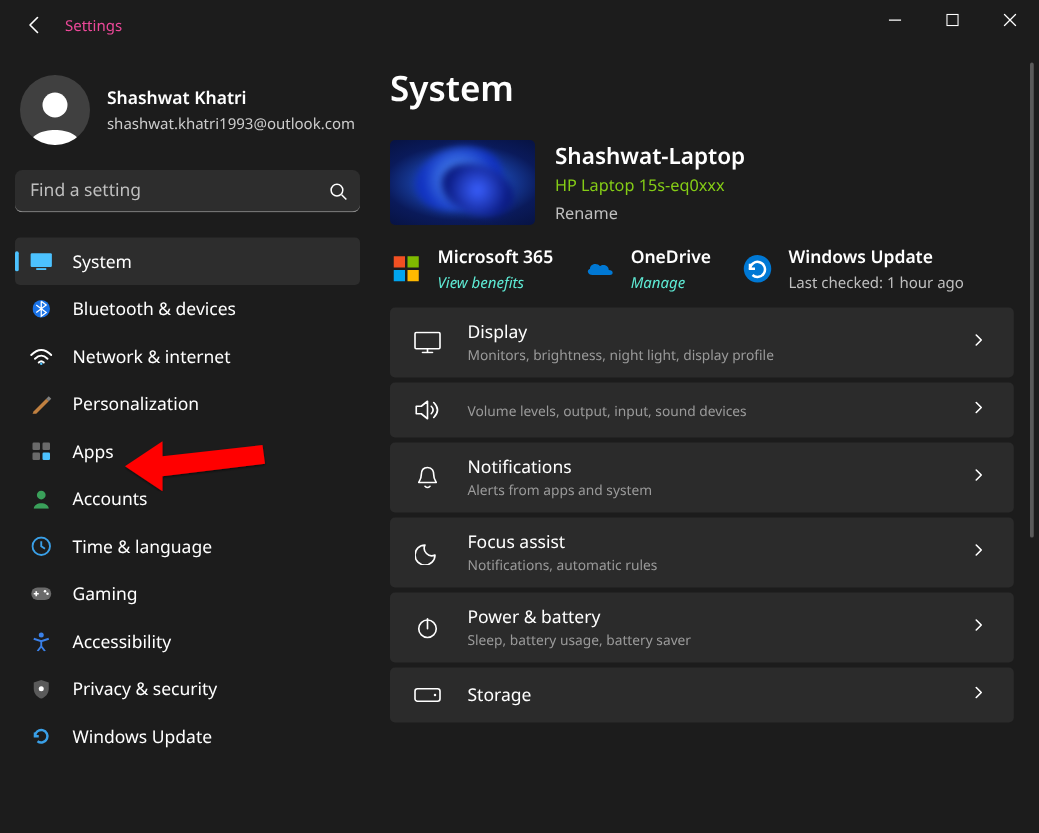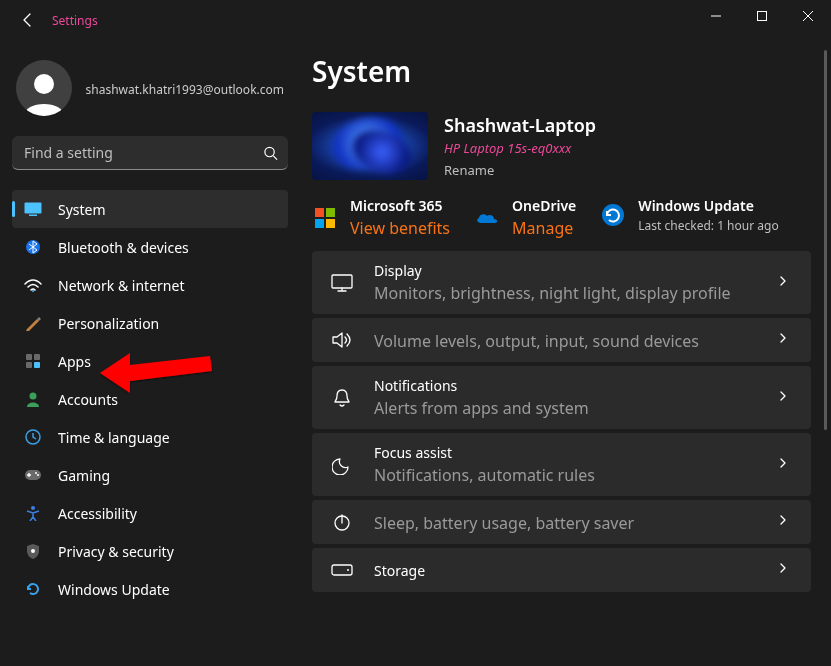--- a/index.html
+++ b/index.html
@@ -40,38 +40,38 @@
   
   .page-title { font-size: 28px; font-weight: 600; margin-bottom: 22px; }
   
   
   .device { display: flex; align-items: center; gap: 16px; margin-bottom: 16px; }
   .device-thumb { width: 116px; height: 68px; border-radius: 4px; background: radial-gradient(120% 100% at 50% 50%, #2a6fff 0%, #0a1a5a 45%, #020618 100%); position: relative; overflow: hidden; }
   .device-thumb::before, .device-thumb::after { content:""; position:absolute; border-radius:50%; filter: blur(3px); }
   .device-thumb::before { width:70px; height:50px; background: radial-gradient(circle,#5aa0ff,#1030c0 70%); left:20px; top:6px; transform: rotate(-15deg);}
   .device-thumb::after { width:60px; height:40px; background: radial-gradient(circle,#3a60ff,#0a1a80 70%); left:40px; top:20px; transform: rotate(20deg);}
   .device-info .dev-name { font-size: 18px; font-weight: 600; }
-  .device-info .dev-model { font-size: 13px; color: #ec4899; margin-top: 2px; font-style: italic; }
+  .device-info .dev-model { font-size: 13px; color: #84cc16; margin-top: 2px; }
   .device-info .dev-rename { font-size: 13px; color: #bfbfbf; margin-top: 4px; cursor: pointer; }
   
   
   .quick { display: flex; gap: 24px; margin-bottom: 12px; align-items: flex-start; }
   .quick-item { display: flex; align-items: center; gap: 12px; }
   .quick-icon { width: 26px; height: 26px; display: flex; align-items: center; justify-content: center; flex-shrink: 0; }
   .quick-text .q-title { font-size: 14px; font-weight: 600; }
-  .quick-text .q-sub { font-size: 16px; color: #f97316; cursor: pointer; margin-top: 2px; }
+  .quick-text .q-sub { font-size: 12px; color: #5eead4; cursor: pointer; margin-top: 2px; font-style: italic; }
   .quick-text .q-sub2 { font-size: 12px; color: #bfbfbf; margin-top: 2px; }
   
   
   .card-list { display: flex; flex-direction: column; gap: 4px; }
   .card { display: flex; align-items: center; background: #2b2b2b; border-radius: 4px; padding: 10px 18px; cursor: pointer; }
   .card-icon { width: 24px; height: 24px; margin-right: 20px; display: flex; align-items: center; justify-content: center; flex-shrink: 0; }
   .card-body { flex: 1; }
   .card-title { font-size: 14px; }
-  .card-sub { font-size: 16px; color: #9a9a9a; margin-top: 2px; }
+  .card-sub { font-size: 11px; color: #9a9a9a; margin-top: 2px; }
   .card-chevron { width: 16px; height: 16px; }
   
   
   .anno-arrow { position: absolute; left: 100px; top: 329px; pointer-events: none; z-index: 100; }
   .scrollbar-thumb { position: absolute; right: 4px; top: 50px; width: 3px; height: 380px; background: #5a5a5a; border-radius: 2px; }
   
   svg { display: block; }
 </style>
 </head>
 <body>
@@ -106,20 +106,21 @@
 
   <div class="sidebar">
     <div class="profile">
       <div class="avatar">
         <svg viewBox="0 0 24 24">
             <circle cx="12" cy="8" r="5"></circle>
             <path d="M2 24 C2 16 22 16 22 24 Z"></path>
           </svg>
       </div>
       <div class="profile-text">
+        <div class="name">Shashwat Khatri</div>
         <div class="email">shashwat.khatri1993@outlook.com</div>
       </div>
     </div>
 
     <div class="search">
       <input type="text" placeholder="Find a setting" style="">
       <span class="icon">
         <svg width="15" height="15" viewBox="0 0 16 16">
             <circle cx="7" cy="7" r="5" stroke="#fff" stroke-width="1.3" fill="none"></circle>
             <path d="M11 11 L15 15" stroke="#fff" stroke-width="1.3"></path>
@@ -355,20 +356,21 @@
           </div>
         </div>
         <div class="card">
           <div class="card-icon">
             <svg width="20" height="20" viewBox="0 0 20 20">
               <circle cx="10" cy="11" r="7" stroke="#fff" stroke-width="1.3" fill="none" stroke-linecap="round" stroke-linejoin="round"></circle>
               <path d="M10 3 V11" stroke="#fff" stroke-width="1.3" fill="none" stroke-linecap="round" stroke-linejoin="round"></path>
             </svg>
           </div>
           <div class="card-body">
+            <div class="card-title">Power &amp; battery</div>
             <div class="card-sub">Sleep, battery usage, battery saver</div>
           </div>
           <div class="card-chevron">
             <svg width="12" height="12" viewBox="0 0 12 12">
               <path d="M4 2 L8 6 L4 10" stroke="#fff" stroke-width="1.3" fill="none" stroke-linecap="round" stroke-linejoin="round"></path>
             </svg>
           </div>
         </div>
         <div class="card">
           <div class="card-icon">

